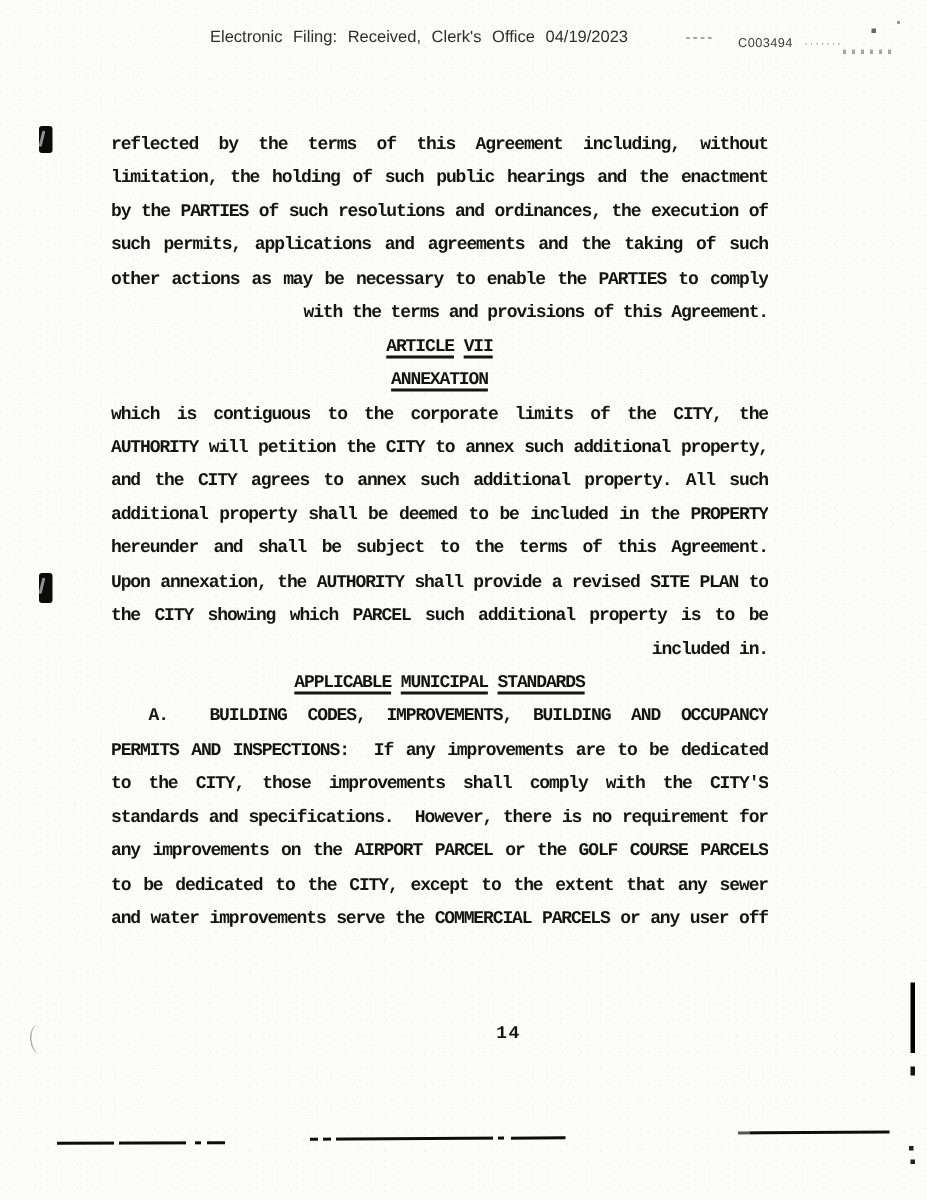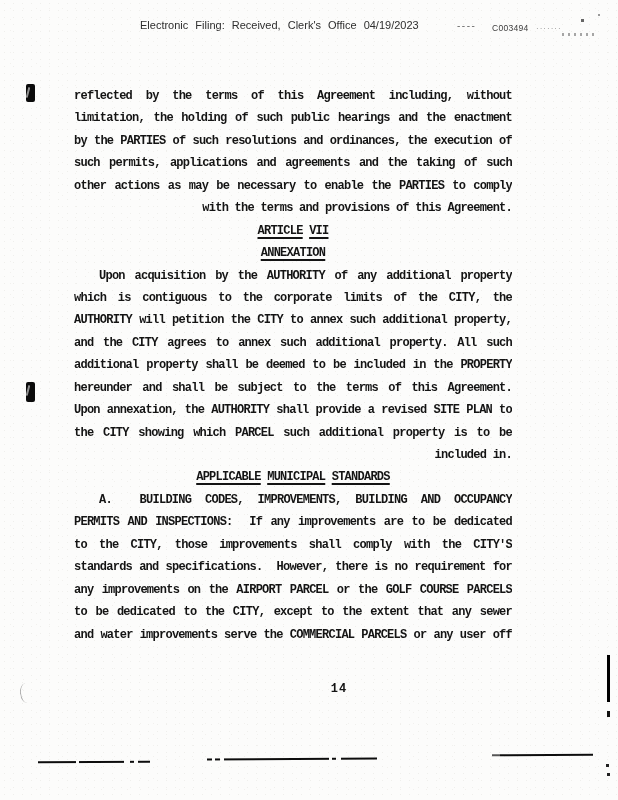--- a/index.html
+++ b/index.html
@@ -141,21 +141,20 @@
 
   <div class="body-text" id="body-text">
       <div class="line j">reflected by the terms of this Agreement including, without</div>
       <div class="line j">limitation, the holding of such public hearings and the enactment</div>
       <div class="line j">by the PARTIES of such resolutions and ordinances, the execution of</div>
       <div class="line j">such permits, applications and agreements and the taking of such</div>
       <div class="line j">other actions as may be necessary to enable the PARTIES to comply</div>
       <div class="line l">with the terms and provisions of this Agreement.</div>
       <div class="line h"><span class="u">ARTICLE</span> <span class="u">VII</span></div>
       <div class="line h"><span class="u">ANNEXATION</span></div>
-      <div class="line j ind">Upon acquisition by the AUTHORITY of any additional property</div>
       <div class="line j">which is contiguous to the corporate limits of the CITY, the</div>
       <div class="line j">AUTHORITY will petition the CITY to annex such additional property,</div>
       <div class="line j">and the CITY agrees to annex such additional property. All such</div>
       <div class="line j">additional property shall be deemed to be included in the PROPERTY</div>
       <div class="line j">hereunder and shall be subject to the terms of this Agreement.</div>
       <div class="line j">Upon annexation, the AUTHORITY shall provide a revised SITE PLAN to</div>
       <div class="line j">the CITY showing which PARCEL such additional property is to be</div>
       <div class="line l">included in.</div>
       <div class="line h"><span class="u">APPLICABLE</span> <span class="u">MUNICIPAL</span> <span class="u">STANDARDS</span></div>
       <div class="line j ind">A.&nbsp; BUILDING CODES, IMPROVEMENTS, BUILDING AND OCCUPANCY</div>

